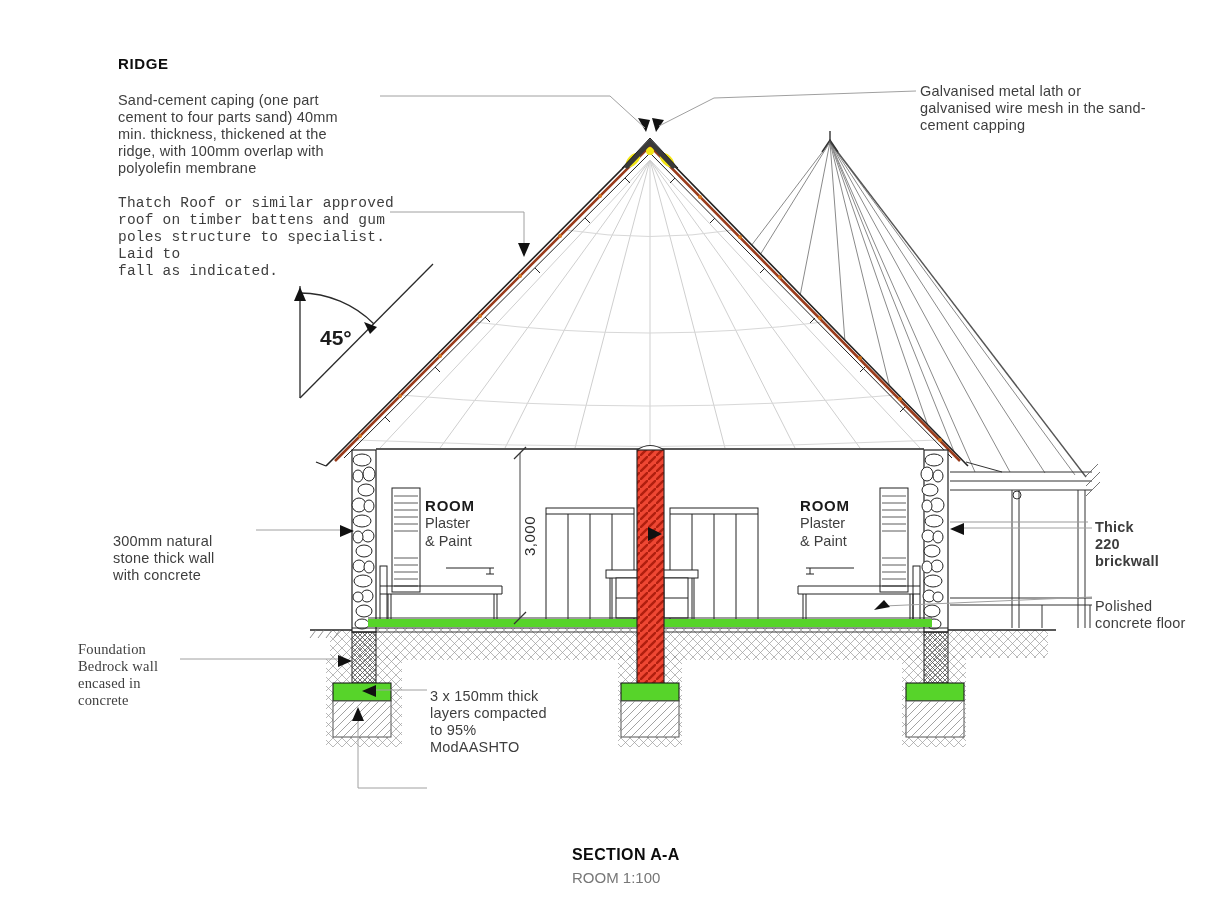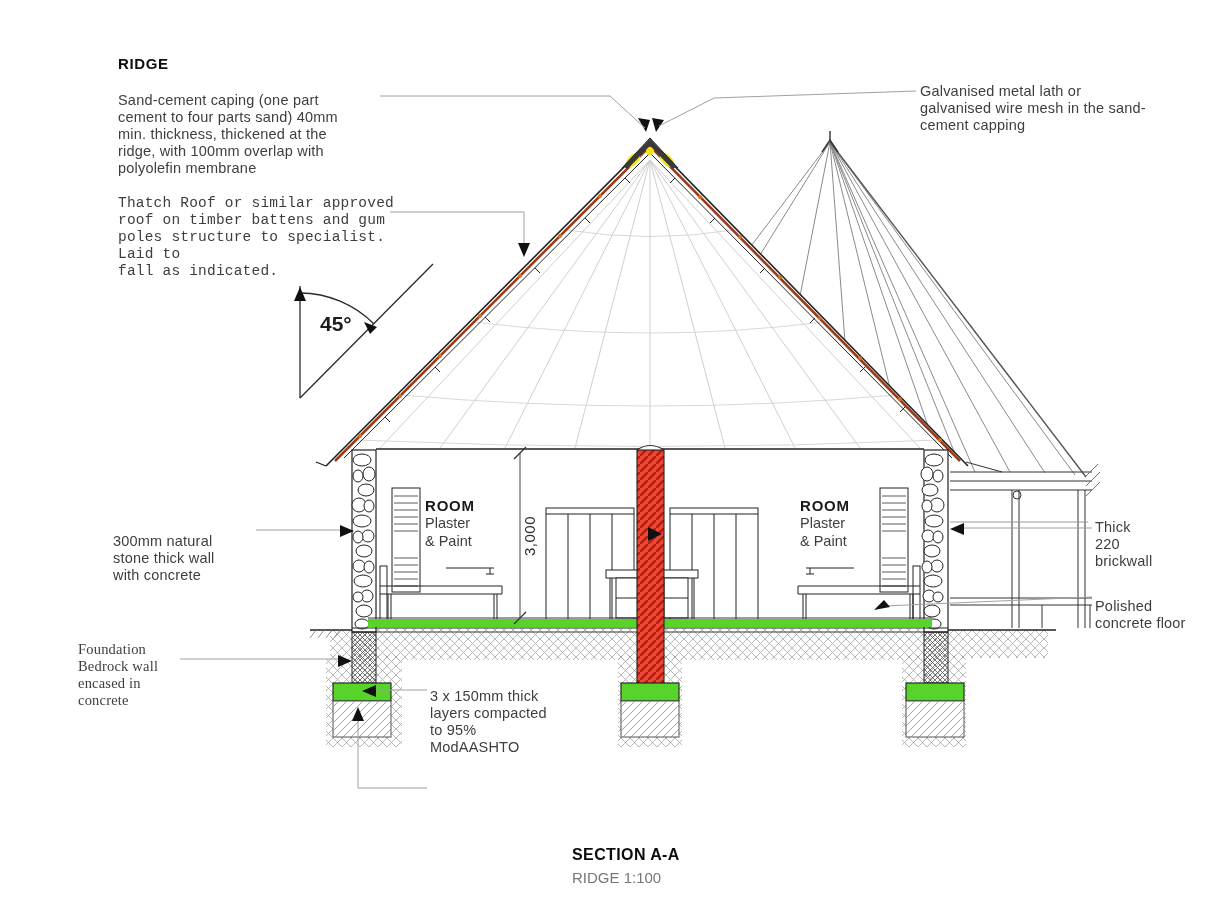--- a/index.html
+++ b/index.html
@@ -3,21 +3,21 @@
 <meta charset="utf-8">
 <style>
   html,body{margin:0;padding:0;background:#fff;}
   .stage{position:relative;width:1227px;height:908px;background:#ffffff;
          font-family:"Liberation Sans", sans-serif;overflow:hidden;}
   .stage svg{position:absolute;left:0;top:0;}
   .anno{position:absolute;font-size:14.5px;line-height:17px;color:#3e3e3e;
         letter-spacing:0.2px;white-space:pre-line;}
   .anno-title{font-weight:bold;color:#0e0e0e;font-size:15px;letter-spacing:0.6px;
               margin-bottom:3px;white-space:pre-line;}
-  .angle-label{position:absolute;font-size:21px;font-weight:600;color:#1c1c1c;}
+  .angle-label{position:absolute;font-size:21px;font-weight:600;color:#1c1c1c;margin-top:14px;}
   .room-label{position:absolute;}
   .room-label .room-title{font-weight:bold;font-size:15px;color:#1a1a1a;letter-spacing:0.8px;}
   .room-label .room-body{font-size:14.5px;line-height:18px;color:#3e3e3e;white-space:pre-line;}
   .dim-label{position:absolute;left:529px;top:536px;transform:translate(-50%,-50%) rotate(-90deg);
              font-size:15px;color:#2d2d2d;letter-spacing:0.5px;}
   .section-title{position:absolute;left:572px;top:846px;font-size:16px;font-weight:bold;
                  color:#0c0c0c;letter-spacing:0.4px;}
   .section-scale{position:absolute;left:572px;top:869px;font-size:15px;color:#777;}
 </style>
 </head>
@@ -396,21 +396,21 @@
 </div>
 
 <div class="anno" style="left:430px;top:671px;width:180px;">
   <div>3 x 150mm thick
 layers compacted
 to 95%
 ModAASHTO</div>
 </div>
 
 
-<div class="anno" style="left:1095px;top:502px;width:120px;">
+<div class="anno" style="left:1095px;top:502px;width:120px;font-weight:bold;">
   <div>Thick
 220
 brickwall</div>
 </div>
 
 <div class="anno" style="left:1095px;top:581px;width:130px;">
   <div>Polished
 concrete floor</div>
 </div>
 
@@ -422,15 +422,15 @@
 
 <div class="room-label" style="left:800px;top:497px;">
   <div class="room-title">ROOM</div>
   <div class="room-body">Plaster
 &amp; Paint</div>
 </div>
 
 <div class="dim-label">3,000</div>
 
 <div class="section-title">SECTION A-A</div>
-<div class="section-scale">RIDGE 1:100</div>
+<div class="section-scale">ROOM 1:100</div>
 
 </div>
 
 </body></html>

